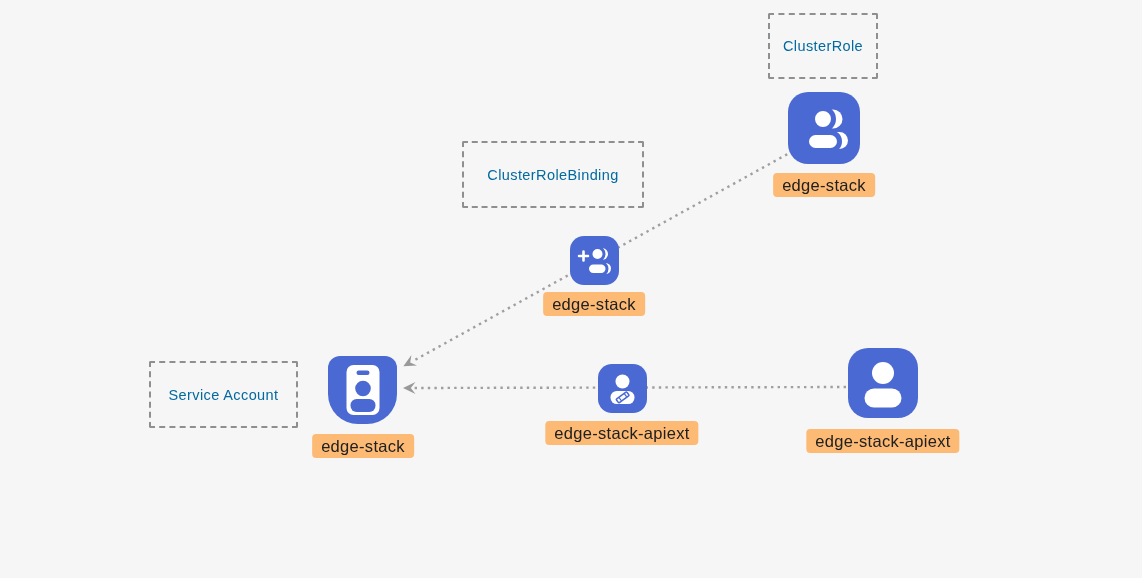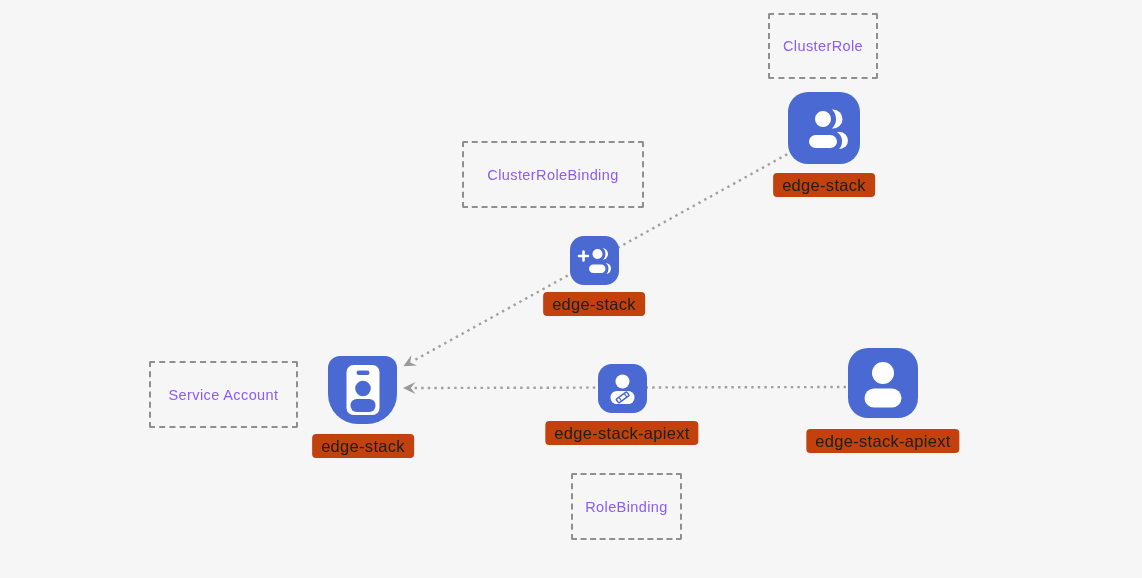--- a/index.html
+++ b/index.html
@@ -19,40 +19,40 @@
   }
   .type-box{
     position:absolute;
     border:2px dashed #8f8f8f;
     border-radius:2px;
     display:flex;align-items:center;justify-content:center;
     box-sizing:border-box;
     z-index:2;
   }
   .type-box span{
-    color:#8b5cf6;
+    color:#0369a1;
     font-size:14.5px;
     letter-spacing:0.4px;
     white-space:nowrap;
   }
   .node-icon{
     position:absolute;
     background:#4a69d2;
     z-index:3;
     display:flex;align-items:center;justify-content:center;
   }
   .node-icon svg{display:block;}
   .icon-lg{width:72px;height:72px;border-radius:20px;}
   .icon-md{width:70px;height:70px;border-radius:20px;}
   .icon-sm{width:49px;height:49px;border-radius:14px;}
   .icon-badge{width:69px;height:68px;border-radius:12px 12px 30px 30px;}
   .node-label{
     position:absolute;
     transform:translateX(-50%);
-    background:#c2410c;
+    background:#fdba74;
     color:#202020;
     font-size:16.5px;
     letter-spacing:0.3px;
     line-height:24px;
     padding:0 9px;
     border-radius:4px;
     white-space:nowrap;
     z-index:3;
   }
 </style>
@@ -76,23 +76,20 @@
   </div>
 
   <div class="type-box" style="left:149px;top:361px;width:149px;height:67px;">
     <span>Service Account</span>
   </div>
 
   <div class="type-box" style="left:462px;top:141px;width:182px;height:67px;">
     <span>ClusterRoleBinding</span>
   </div>
 
-  <div class="type-box" style="left:571px;top:473px;width:111px;height:67px;">
-    <span>RoleBinding</span>
-  </div>
 
 
   <div class="node-icon icon-lg" style="left:788px;top:92px;">
     <span>
       <svg width="72" height="72" viewBox="0 0 72 72">
         <circle cx="45" cy="27" r="9.5" fill="#ffffff"></circle>
         <rect x="30" y="40" width="30" height="17" rx="8.5" fill="#ffffff"></rect>
         <circle cx="35" cy="27" r="10.5" fill="#ffffff" stroke="#4a69d2" stroke-width="5"></circle>
         <rect x="18.5" y="40.5" width="33" height="18" rx="9" fill="#ffffff" stroke="#4a69d2" stroke-width="5"></rect>
       </svg>

